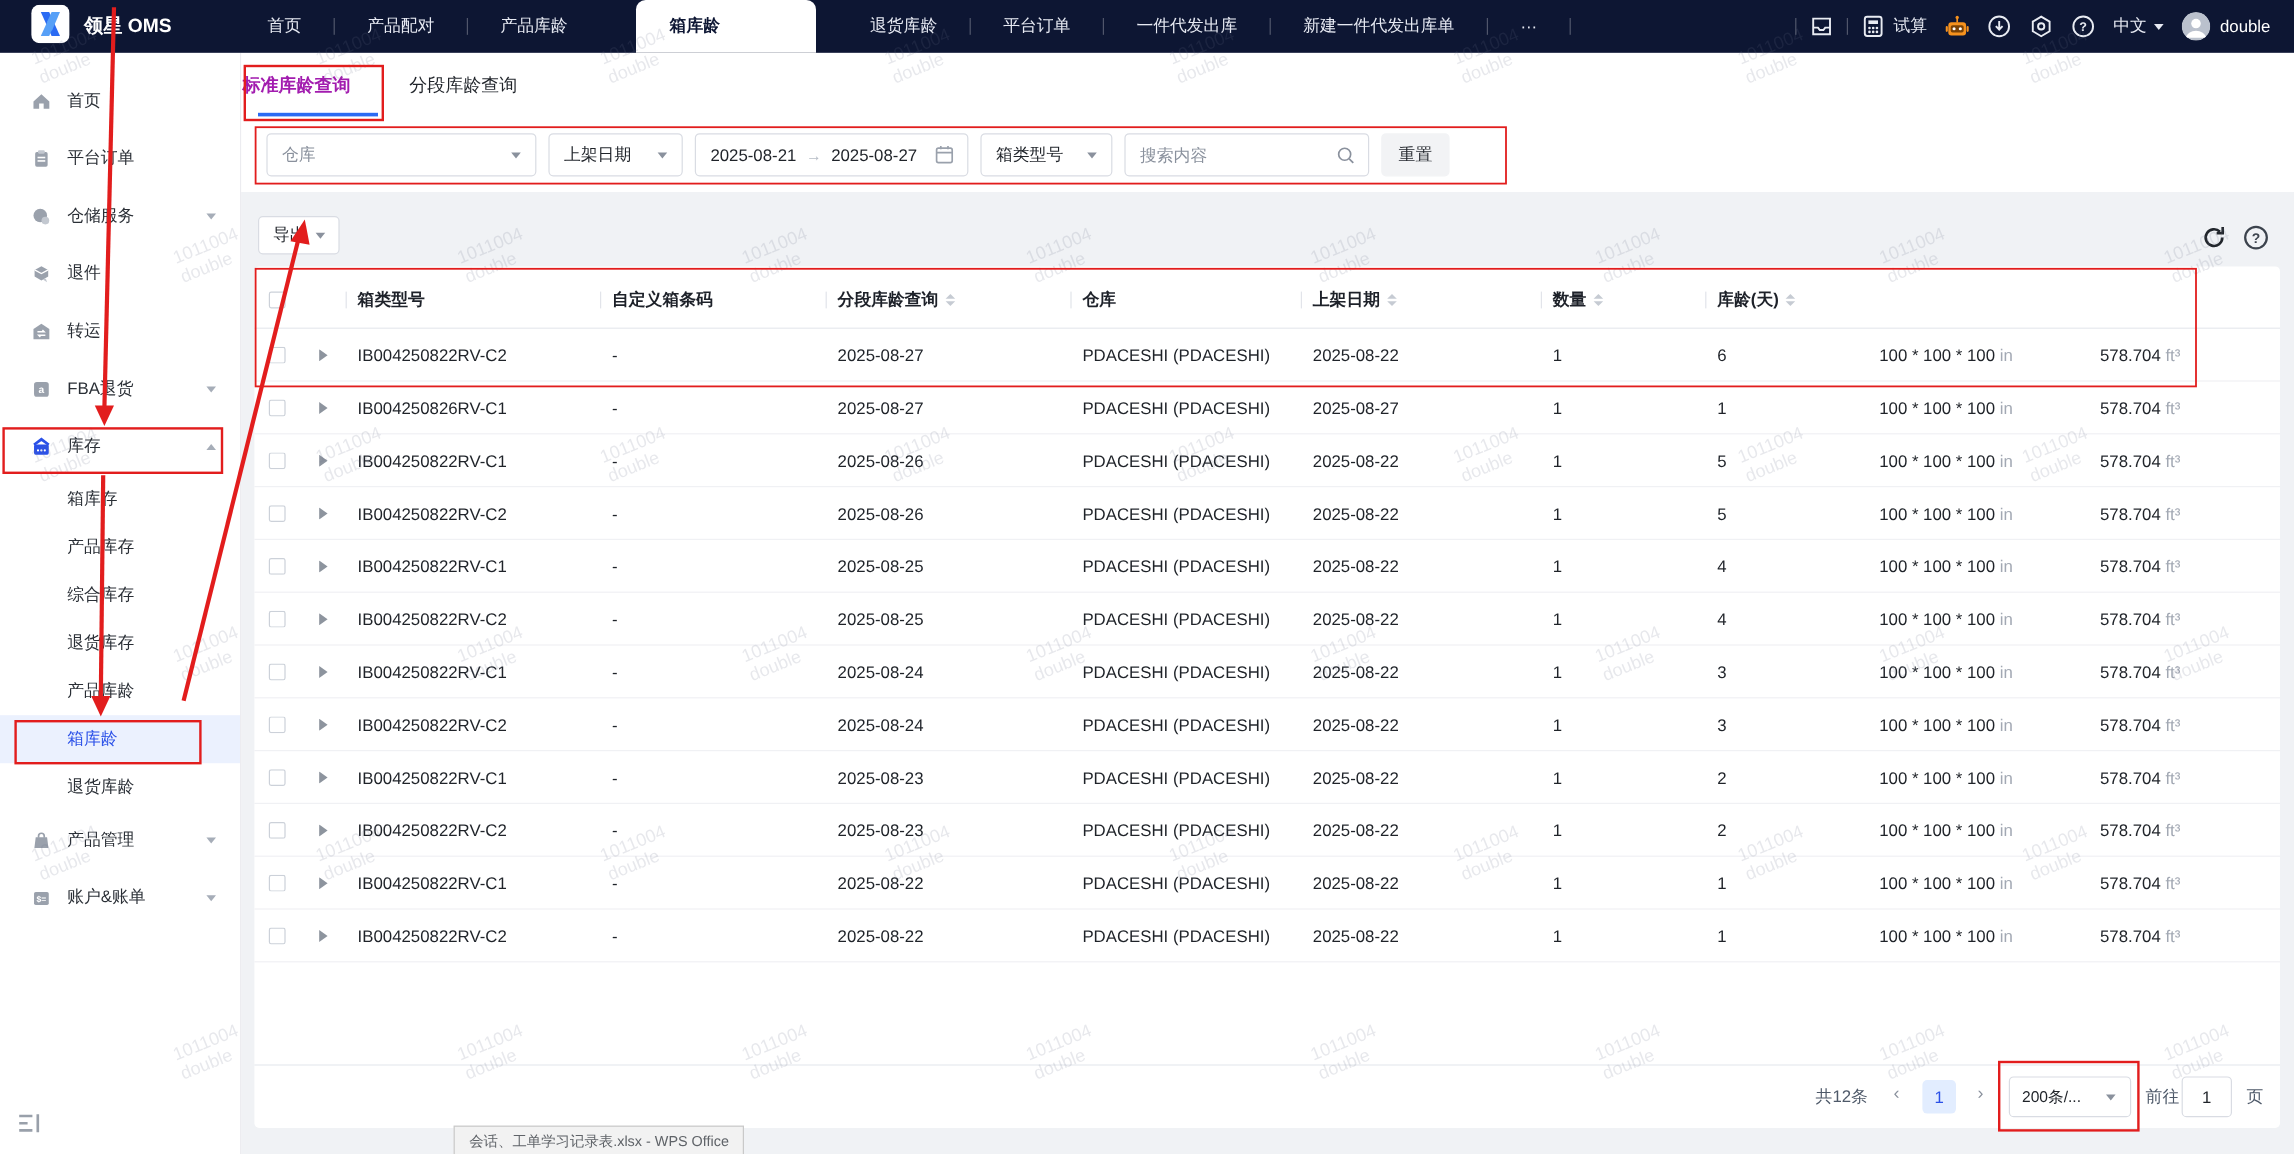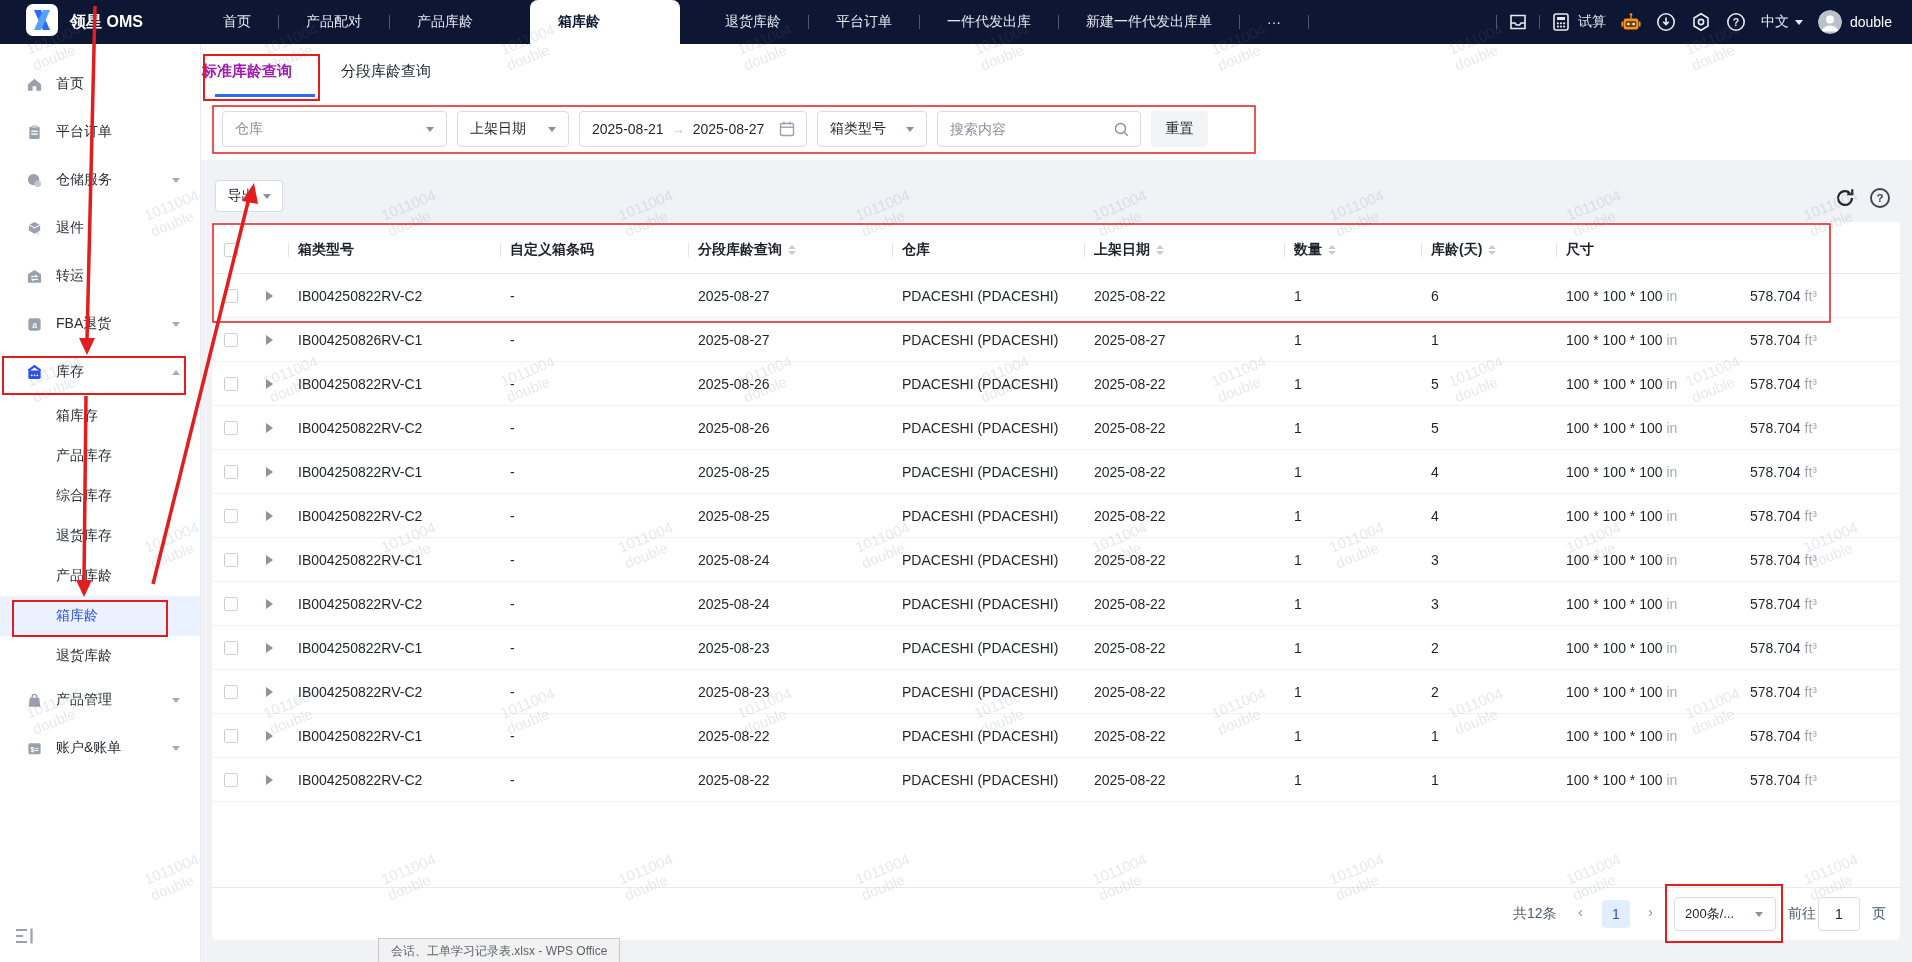--- a/index.html
+++ b/index.html
@@ -411,24 +411,20 @@
             <span class="s-dn"></span>
           </span>
         </div>
         <div class="th" style="width: 135px;">
           <span class="vline"></span>
           <span>库龄(天)</span>
           <span class="sorter">
             <span class="s-up"></span>
             <span class="s-dn"></span>
           </span>
-        </div>
-        <div class="th" style="width: 184px;">
-          <span class="vline"></span>
-          <span>尺寸</span>
         </div>
       </div>
     <div class="tbody">
         <div class="trow">
           <div class="td cbcell" style="width: 38px;">
             <span class="cb"></span>
           </div>
           <div class="td cbcell" style="width: 38px;">
             <span class="expander"></span>
           </div>

